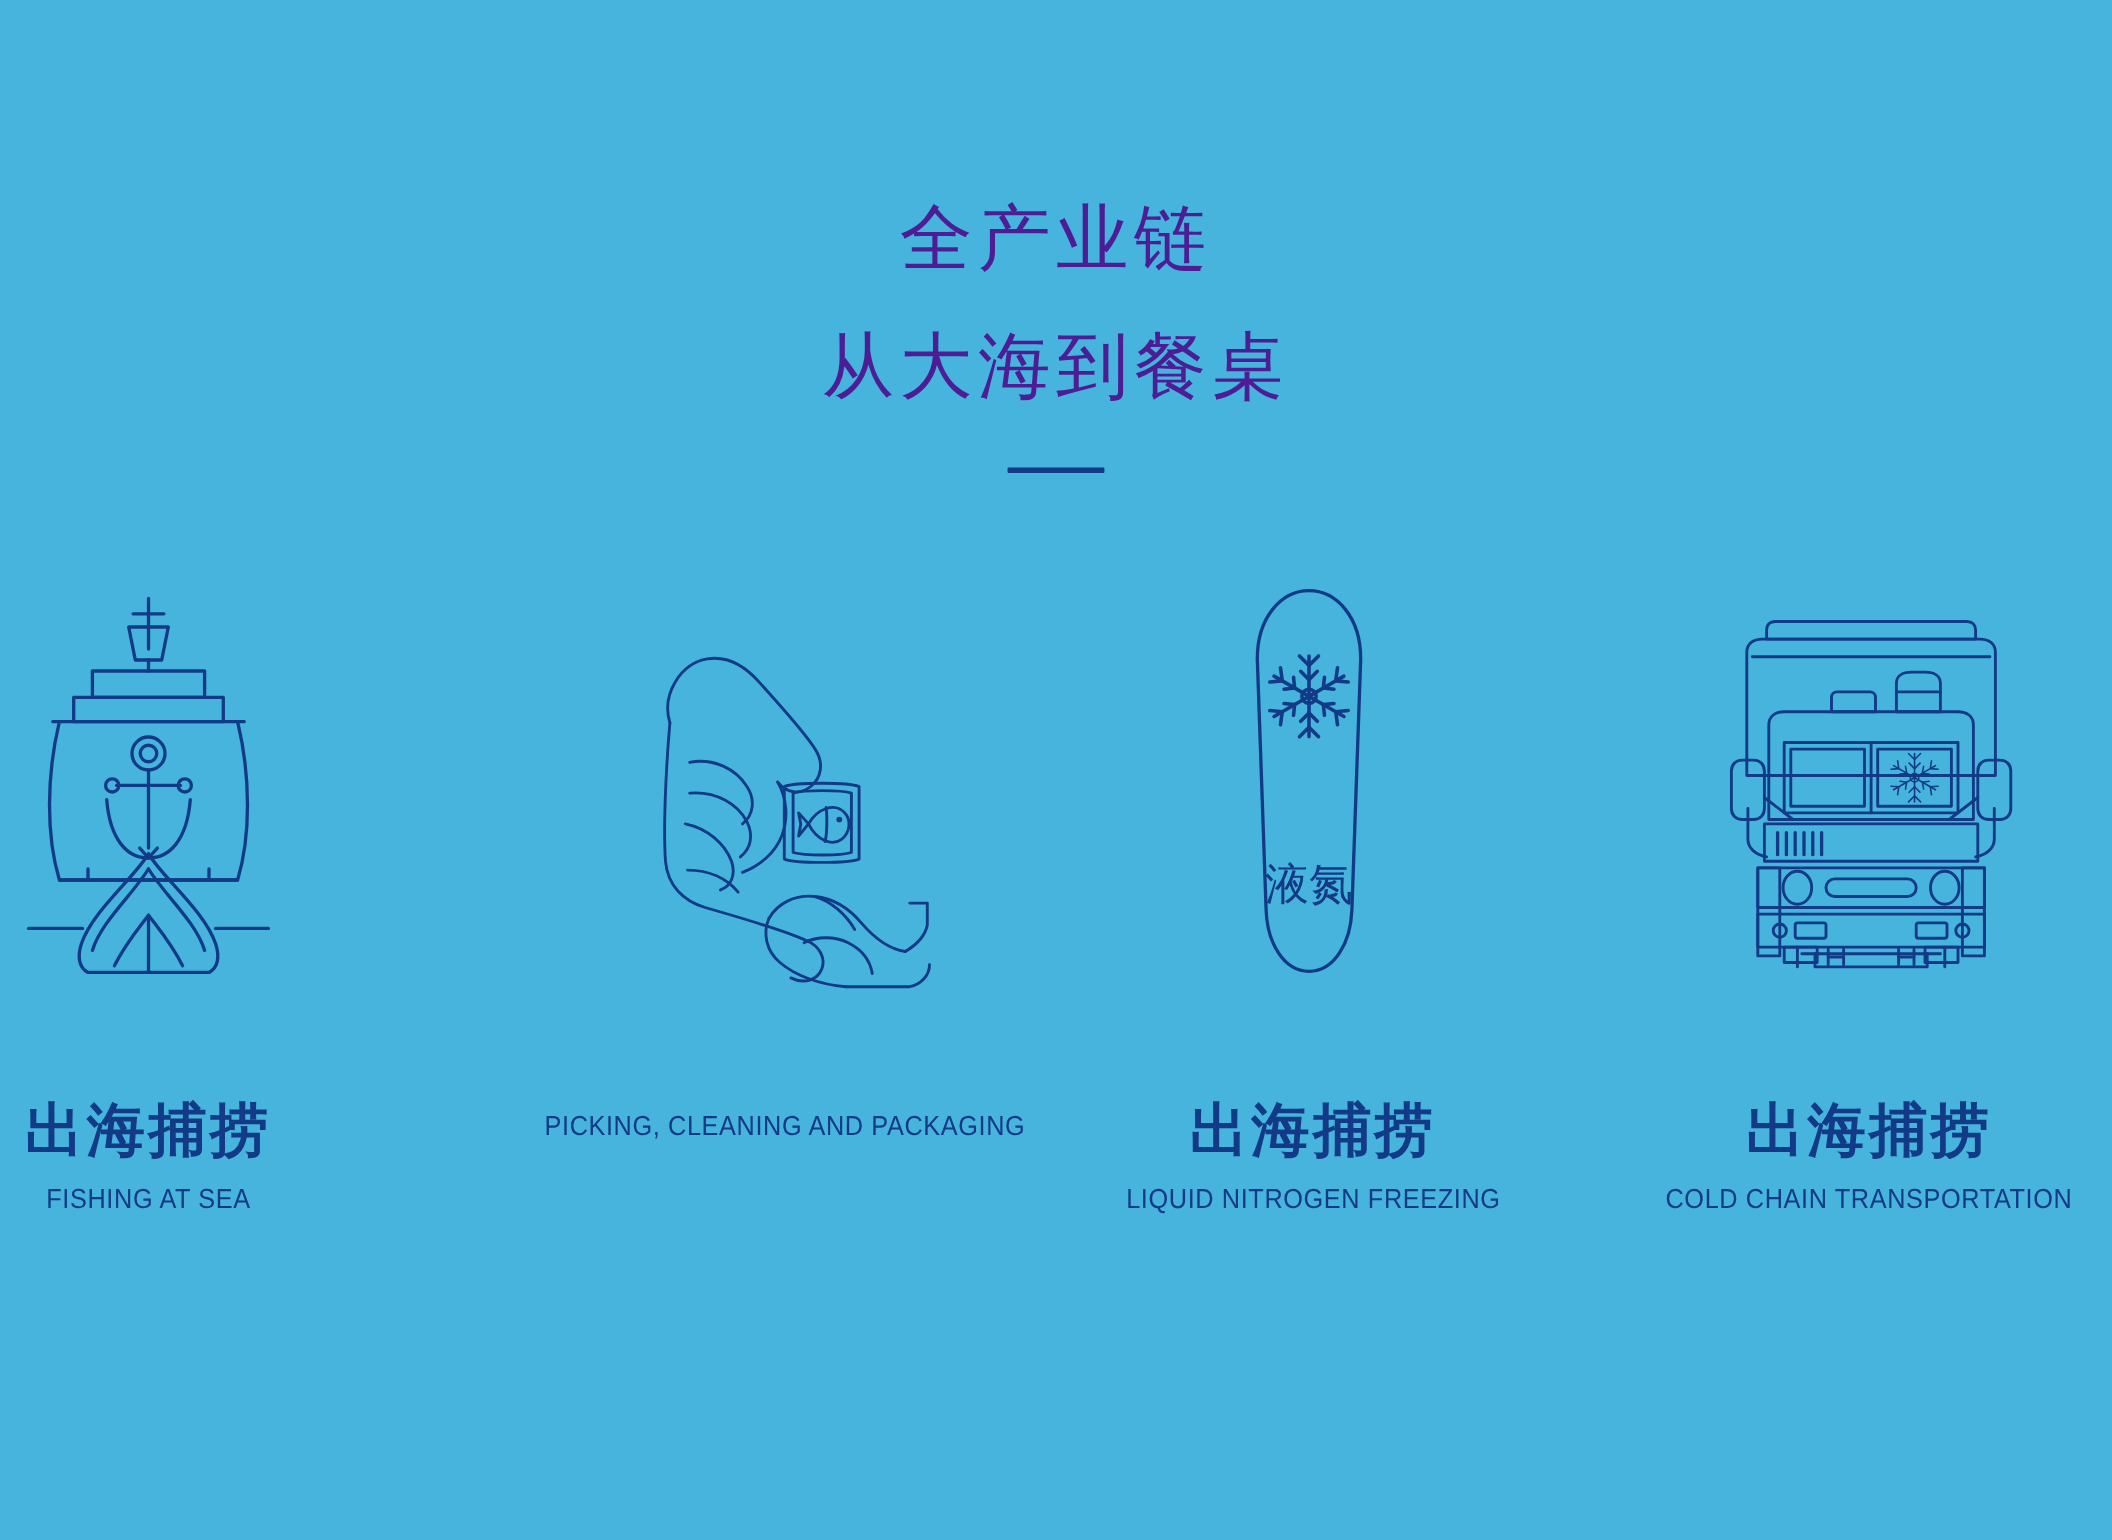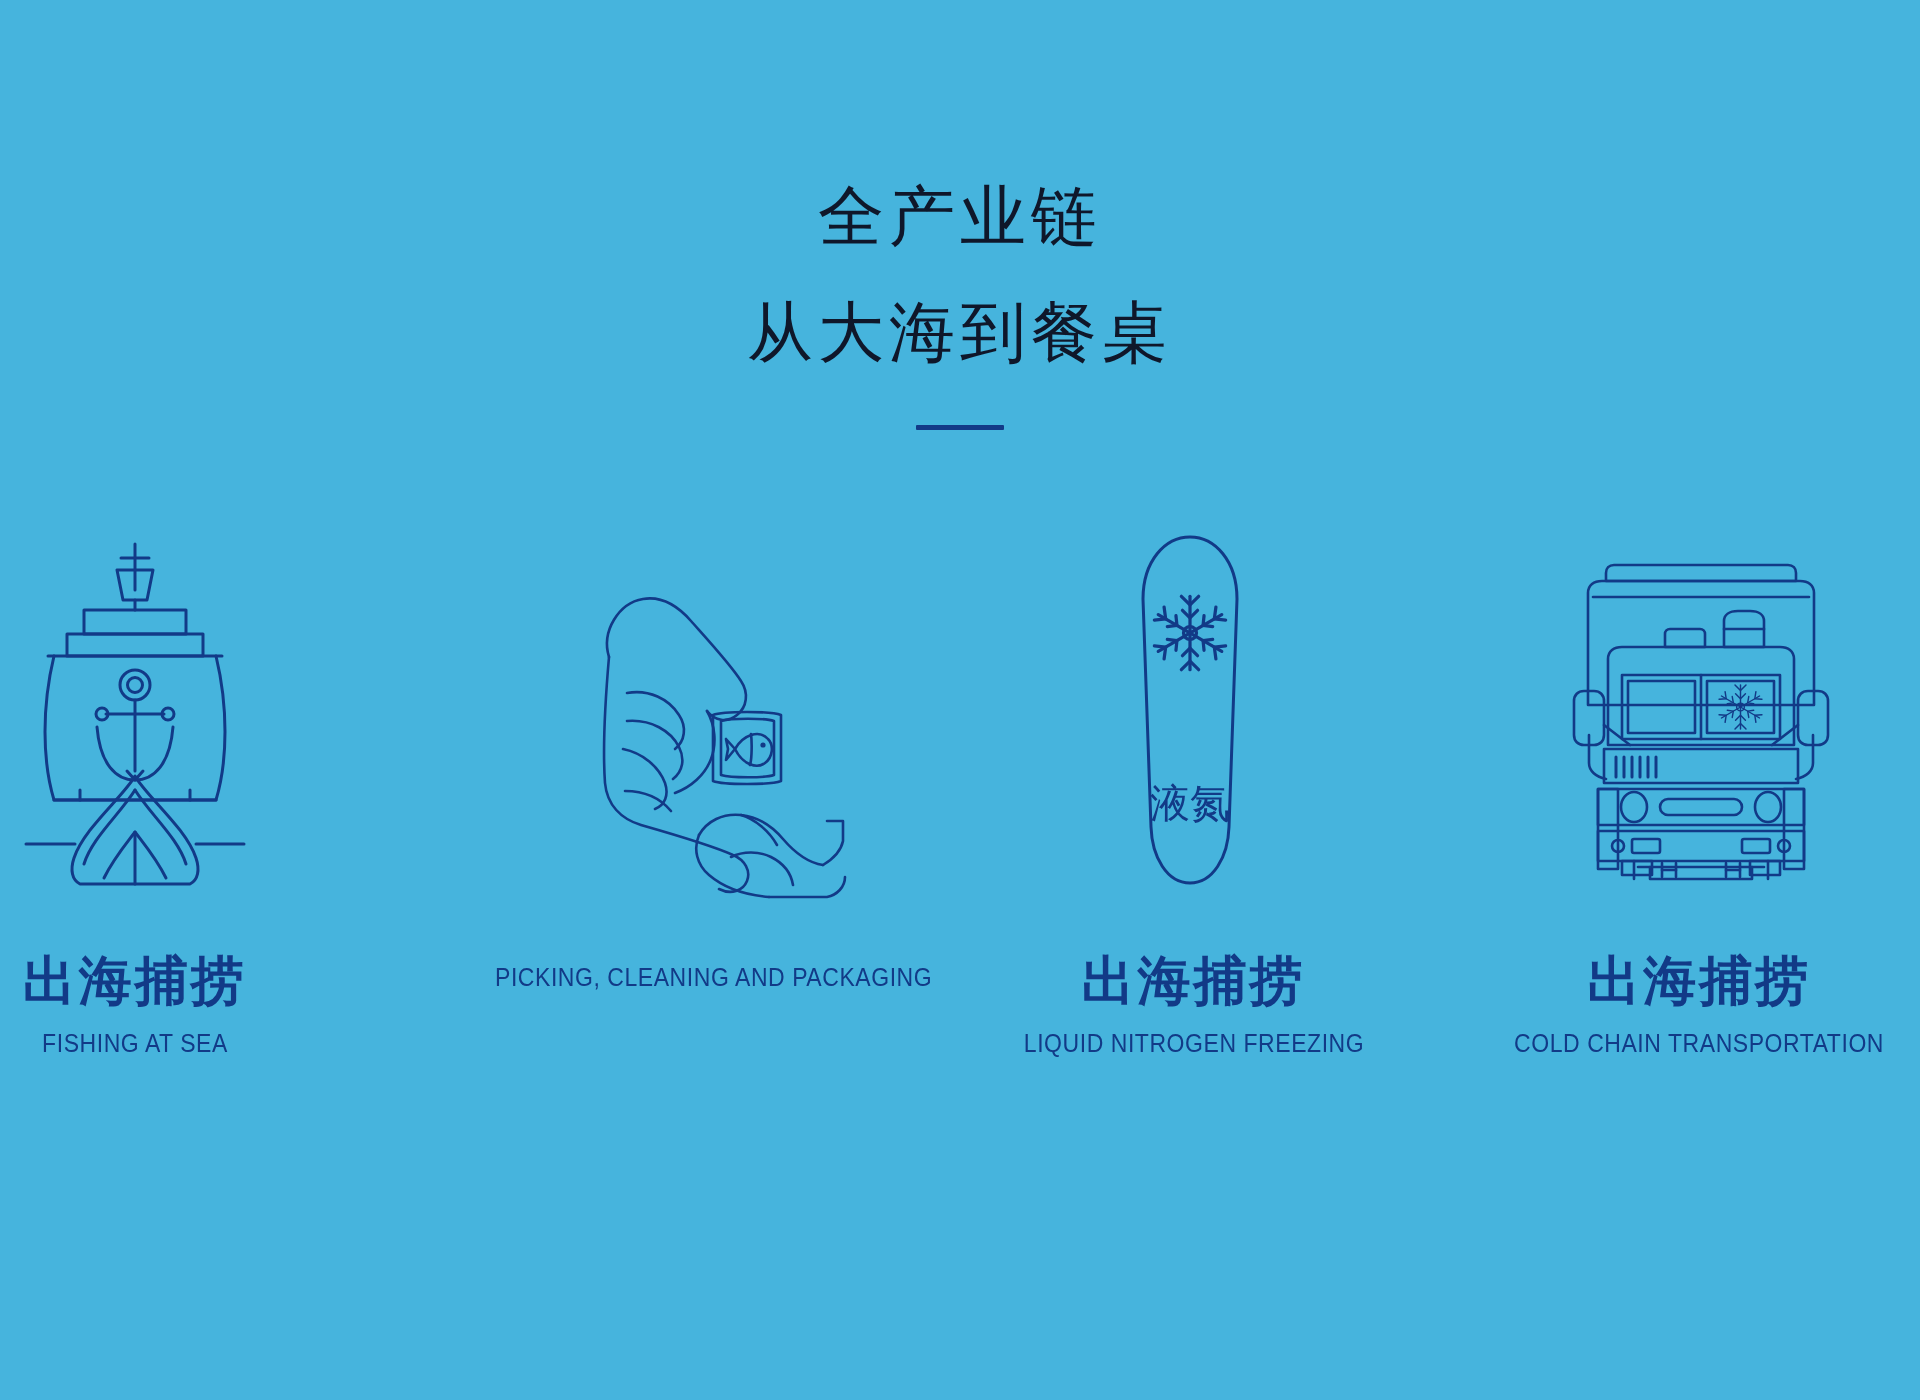--- a/index.html
+++ b/index.html
@@ -20,21 +20,21 @@
 
   
   .header {
     position:absolute;
     top:170px;
     left:0;
     width:1920px;
     text-align:center;
   }
   .title-line {
-    color:#0f172a;
+    color:#4c1d95;
     font-family:"DejaVu Serif","Liberation Serif",serif;
     font-size:66px;
     line-height:1.42;
     letter-spacing:5px;
     font-weight:400;
     white-space:nowrap;
   }
   .title-line-2 { margin-top:22px; }
   .divider-wrap {
     margin-top:46px;
@@ -58,20 +58,21 @@
     display:flex;
     align-items:flex-start;
     justify-content:space-between;
     padding:0 18px;
   }
   .col {
     width:480px;
     display:flex;
     flex-direction:column;
     align-items:center;
+    gap:47px;
   }
   .icon-box {
     height:400px;
     display:flex;
     align-items:center;
     justify-content:center;
   }
   .icon-box svg { display:block; overflow:visible; }
   .ico { fill:none; stroke:#123a87; stroke-width:3; stroke-linecap:round; stroke-linejoin:round; }
   .ico-thin { fill:none; stroke:#123a87; stroke-width:2.6; stroke-linecap:round; stroke-linejoin:round; }

